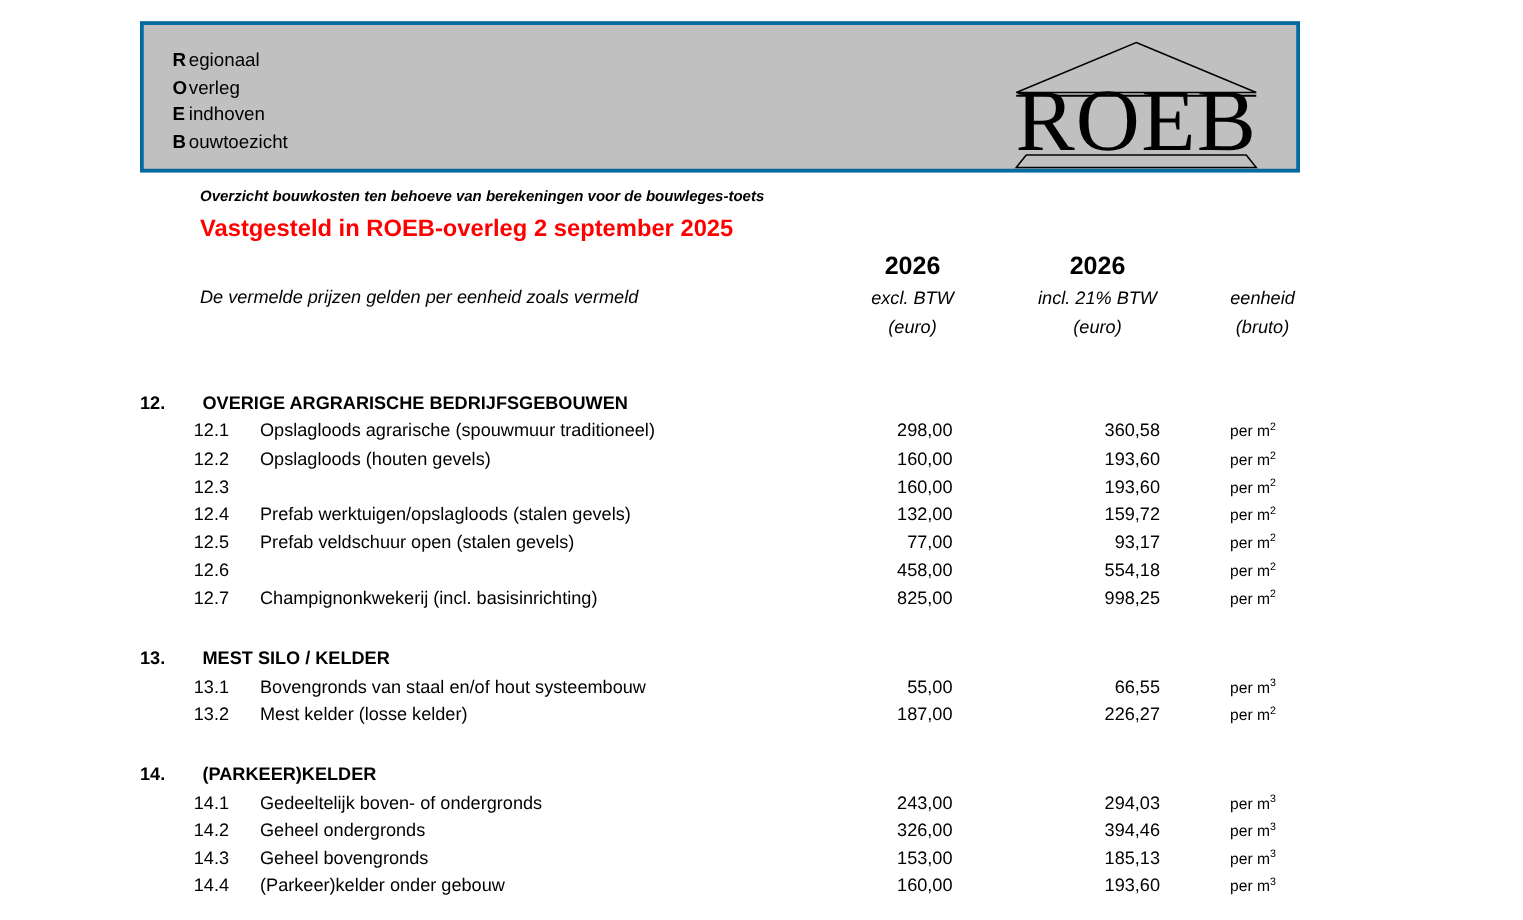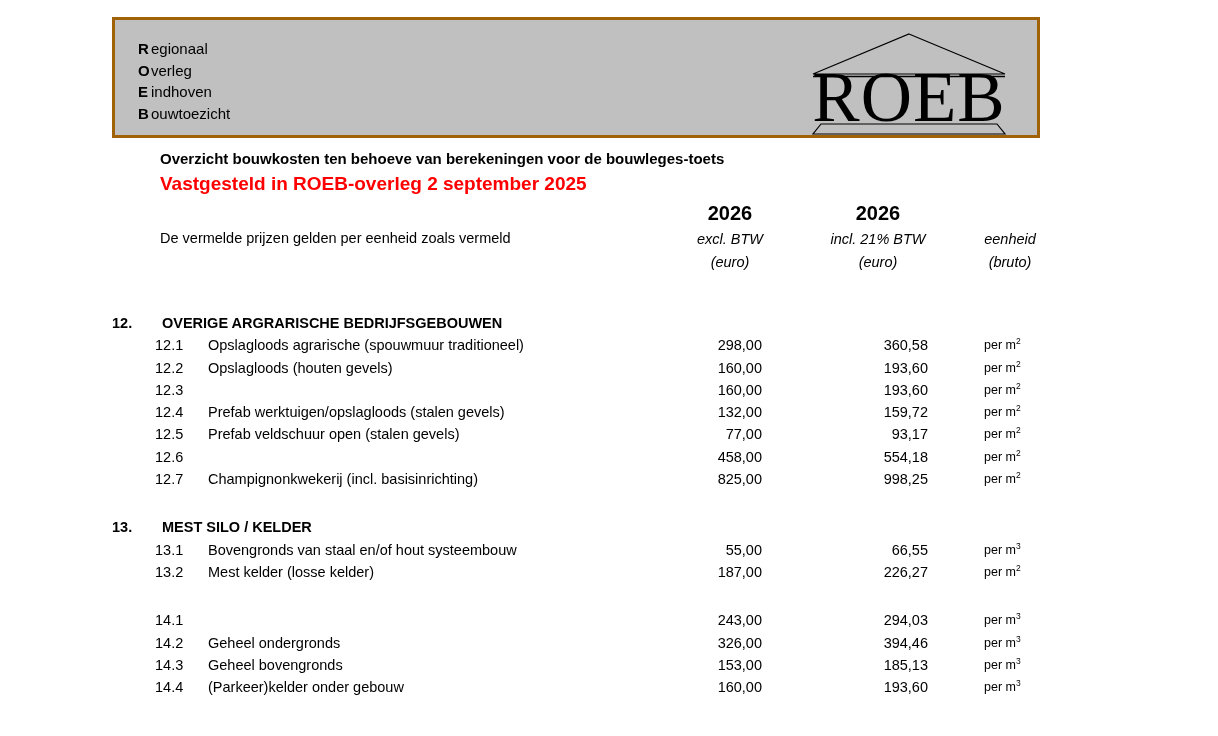--- a/index.html
+++ b/index.html
@@ -17,21 +17,21 @@
   }
 
   
   #letterhead {
     position: absolute;
     left: 112px;
     top: 17px;
     width: 928px;
     height: 121px;
     background: #c0c0c0;
-    border: 3px solid #a16207;
+    border: 3px solid #0369a1;
     box-sizing: border-box;
   }
   #acronym {
     position: absolute;
     left: 23px;
     top: 18px;
   }
   .acronym-row {
     height: 21.5px;
     line-height: 21.5px;
@@ -67,40 +67,42 @@
     line-height: 63px;
     letter-spacing: 1px;
     color: #000000;
   }
 
   
   #doc-title {
     position: absolute;
     left: 160px;
     top: 150px;
-    font-size: 15px;
-    font-weight: bold;
-    white-space: nowrap;
+    font-size: 12px;
+    font-weight: bold;
+    white-space: nowrap;
+    font-style: italic;
   }
   #doc-subtitle {
     position: absolute;
     left: 160px;
     top: 173px;
     font-size: 19px;
     font-weight: bold;
     color: #ff0000;
     white-space: nowrap;
   }
 
   
   #intro-note {
     position: absolute;
     left: 160px;
     top: 230px;
     font-size: 14.5px;
+    font-style: italic;
     white-space: nowrap;
   }
   .colhead {
     position: absolute;
     text-align: center;
   }
   .colhead .year {
     font-size: 20px;
     font-weight: bold;
     line-height: 30px;
@@ -296,22 +298,27 @@
       <div class="row">
         <span class="c-num">13.2</span>
         <span class="c-label">Mest kelder (losse kelder)</span>
         <span class="c-excl">187,00</span>
         <span class="c-incl">226,27</span>
         <span class="c-unit">per m<sup>2</sup></span>
       </div>
     </div>
     <div class="section-gap"></div>
     <div class="section">
+      <div class="row section-title">
+        <span class="c-secnum">14.</span>
+        <span class="c-sectitle">(PARKEER)KELDER</span>
+      </div>
       <div class="row">
         <span class="c-num">14.1</span>
+        <span class="c-label">Gedeeltelijk boven- of ondergronds</span>
         <span class="c-excl">243,00</span>
         <span class="c-incl">294,03</span>
         <span class="c-unit">per m<sup>3</sup></span>
       </div>
       <div class="row">
         <span class="c-num">14.2</span>
         <span class="c-label">Geheel ondergronds</span>
         <span class="c-excl">326,00</span>
         <span class="c-incl">394,46</span>
         <span class="c-unit">per m<sup>3</sup></span>

